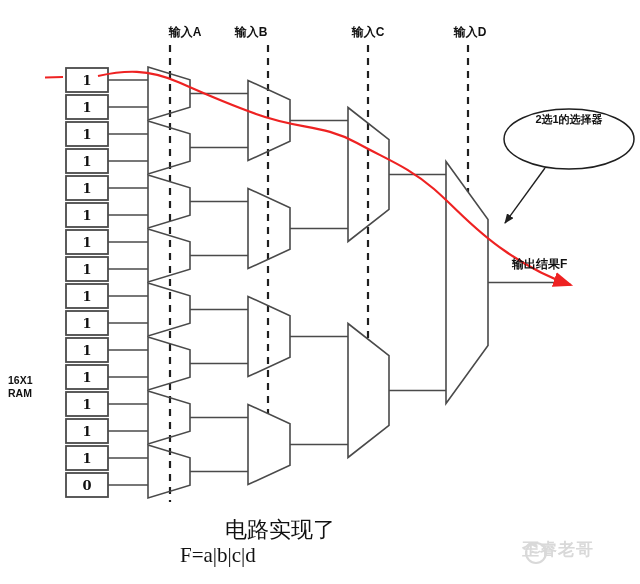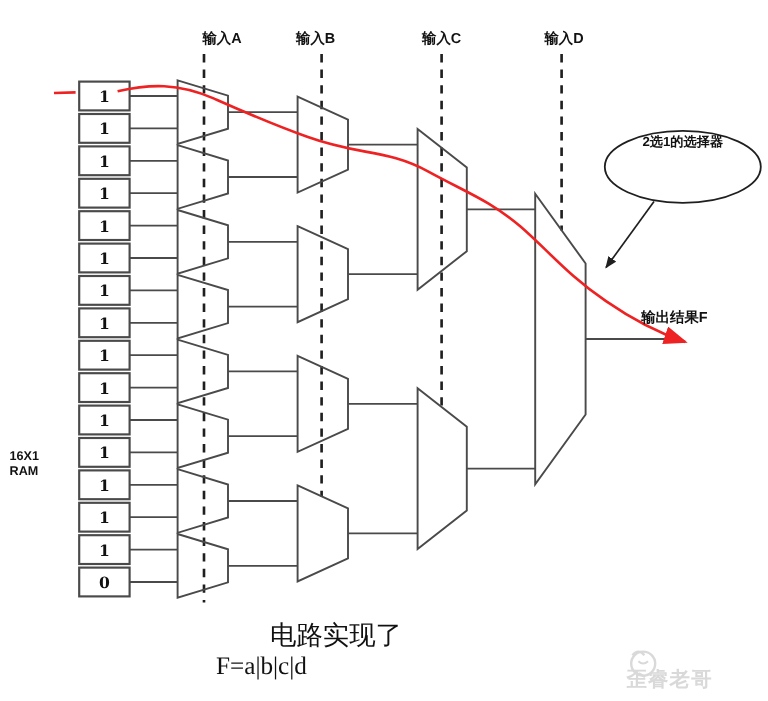--- a/index.html
+++ b/index.html
@@ -7,28 +7,28 @@
     position:relative;width:640px;height:584px;background:#ffffff;
     font-family:"Liberation Sans", sans-serif;overflow:hidden;
   }
   .stage svg{position:absolute;left:0;top:0;}
   .lbl{position:absolute;color:#111;}
   .inp-label{width:62px;text-align:center;font-weight:bold;font-size:12px;}
   .ram-label{left:8px;top:374px;width:52px;text-align:left;font-weight:bold;
     font-size:10.5px;line-height:13px;}
   .callout-text{left:502px;top:112px;width:134px;text-align:center;
     font-weight:bold;font-size:11px;line-height:15px;}
-  .output-label{left:512px;top:256px;width:100px;text-align:center;
+  .output-label{left:512px;top:256px;width:100px;
     font-weight:bold;font-size:12px;}
   .caption1{left:180px;top:515px;width:200px;text-align:center;
     font-family:"Liberation Serif", serif;font-size:22px;}
   .caption2{left:180px;top:543px;width:192px;text-align:left;
     font-family:"Liberation Serif", serif;font-size:21px;}
   .watermark{left:522px;top:538px;display:flex;align-items:center;gap:6px;}
-  .watermark .wm-text{font-weight:bold;font-size:17px;letter-spacing:1px;color:#d9d9d9;margin-top:17px;}
+  .watermark .wm-text{font-weight:bold;font-size:17px;letter-spacing:1px;color:#d9d9d9;}
 </style>
 </head>
 <body>
 
 <div class="stage">
 
   <svg id="diagram" width="640" height="584" viewBox="0 0 640 584">
     <defs>
       <marker id="redArrow" markerWidth="9" markerHeight="7" refX="8" refY="3.5" orient="auto" markerUnits="strokeWidth">
         <path d="M0,0 L9,3.5 L0,7 Z" fill="#ee2222"></path>
@@ -129,21 +129,21 @@
       </g>
     <g id="g-annot">
         <ellipse cx="569" cy="139" rx="65" ry="30" fill="#fff" stroke="#1f1f1f" stroke-width="1.5"></ellipse>
         <line x1="545" y1="168" x2="505" y2="223" stroke="#1f1f1f" stroke-width="1.4" marker-end="url(#blkArrow)"></line>
         <line x1="45" y1="77.5" x2="63" y2="77" stroke="#ee2222" stroke-width="2.2"></line>
         <path d="M98,76 C125,70 148,69 178,82 C205,94 225,103 256,114 C300,130 322,124 357,143 C390,161 408,167 434,189 C458,210 474,230 505,251 C531,269 553,279 571,285" fill="none" stroke="#ee2222" stroke-width="2.2" marker-end="url(#redArrow)"></path>
       </g>
   </svg>
 
   <div class="lbl inp-label" style="left:154px;top:24px">输入A</div>
-  <div class="lbl inp-label" style="left:232px;top:24px">输入B</div>
+  <div class="lbl inp-label" style="left:220px;top:24px">输入B</div>
   <div class="lbl inp-label" style="left:337px;top:24px">输入C</div>
   <div class="lbl inp-label" style="left:439px;top:24px">输入D</div>
 
   <div class="lbl ram-label">
     <div>16X1</div>
     <div>RAM</div>
   </div>
 
   <div class="lbl callout-text">
     <div>2选1的选择器</div>

